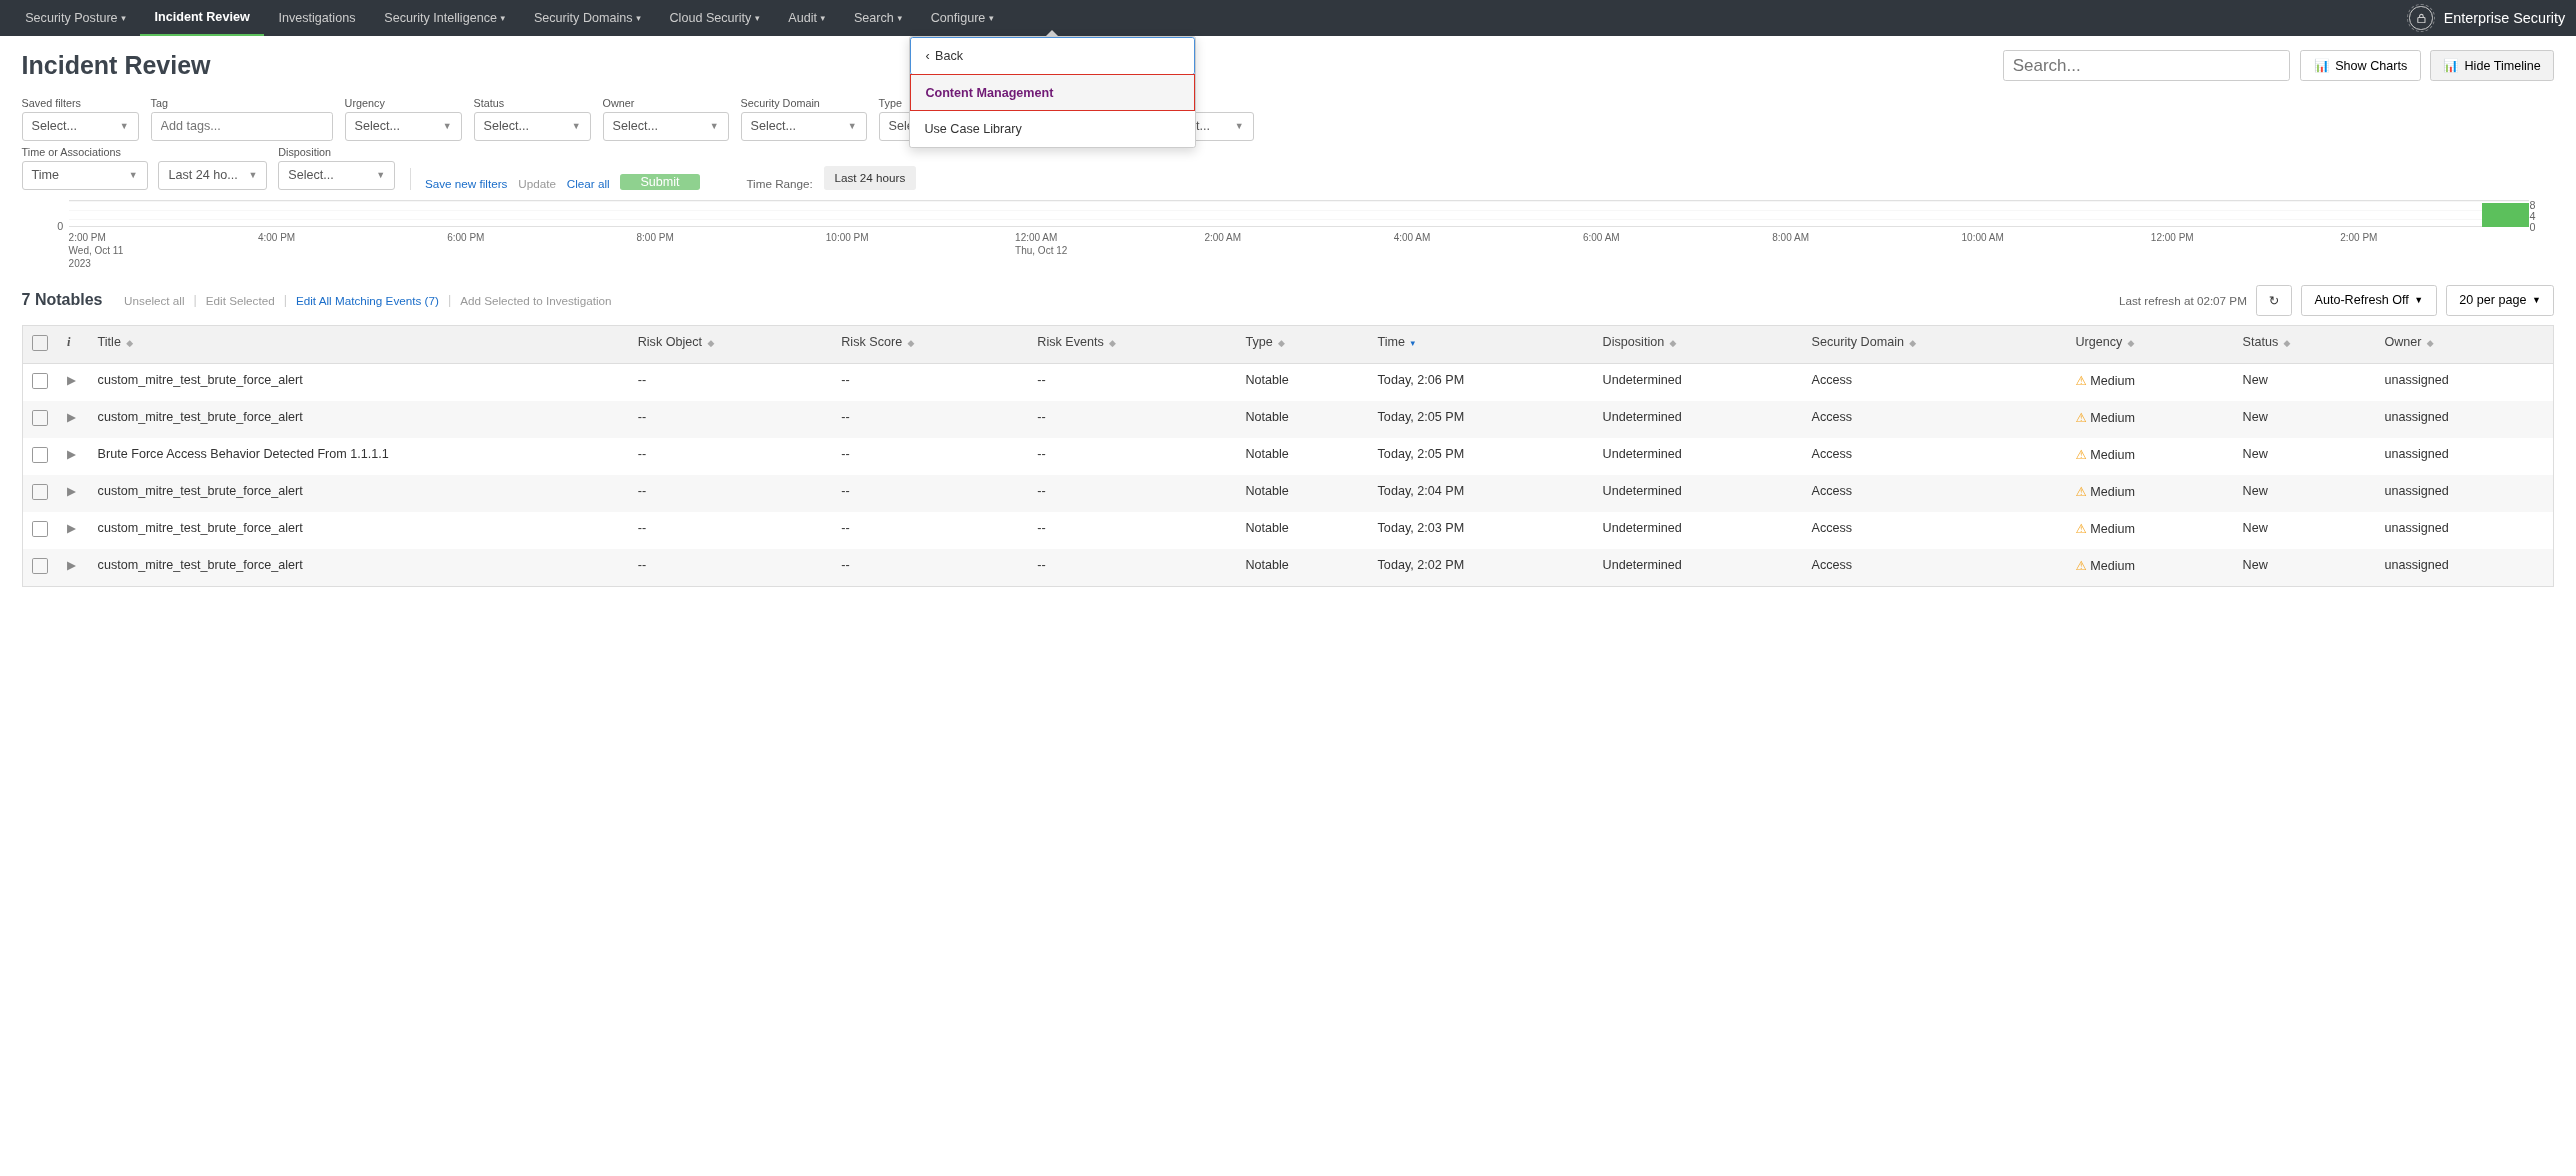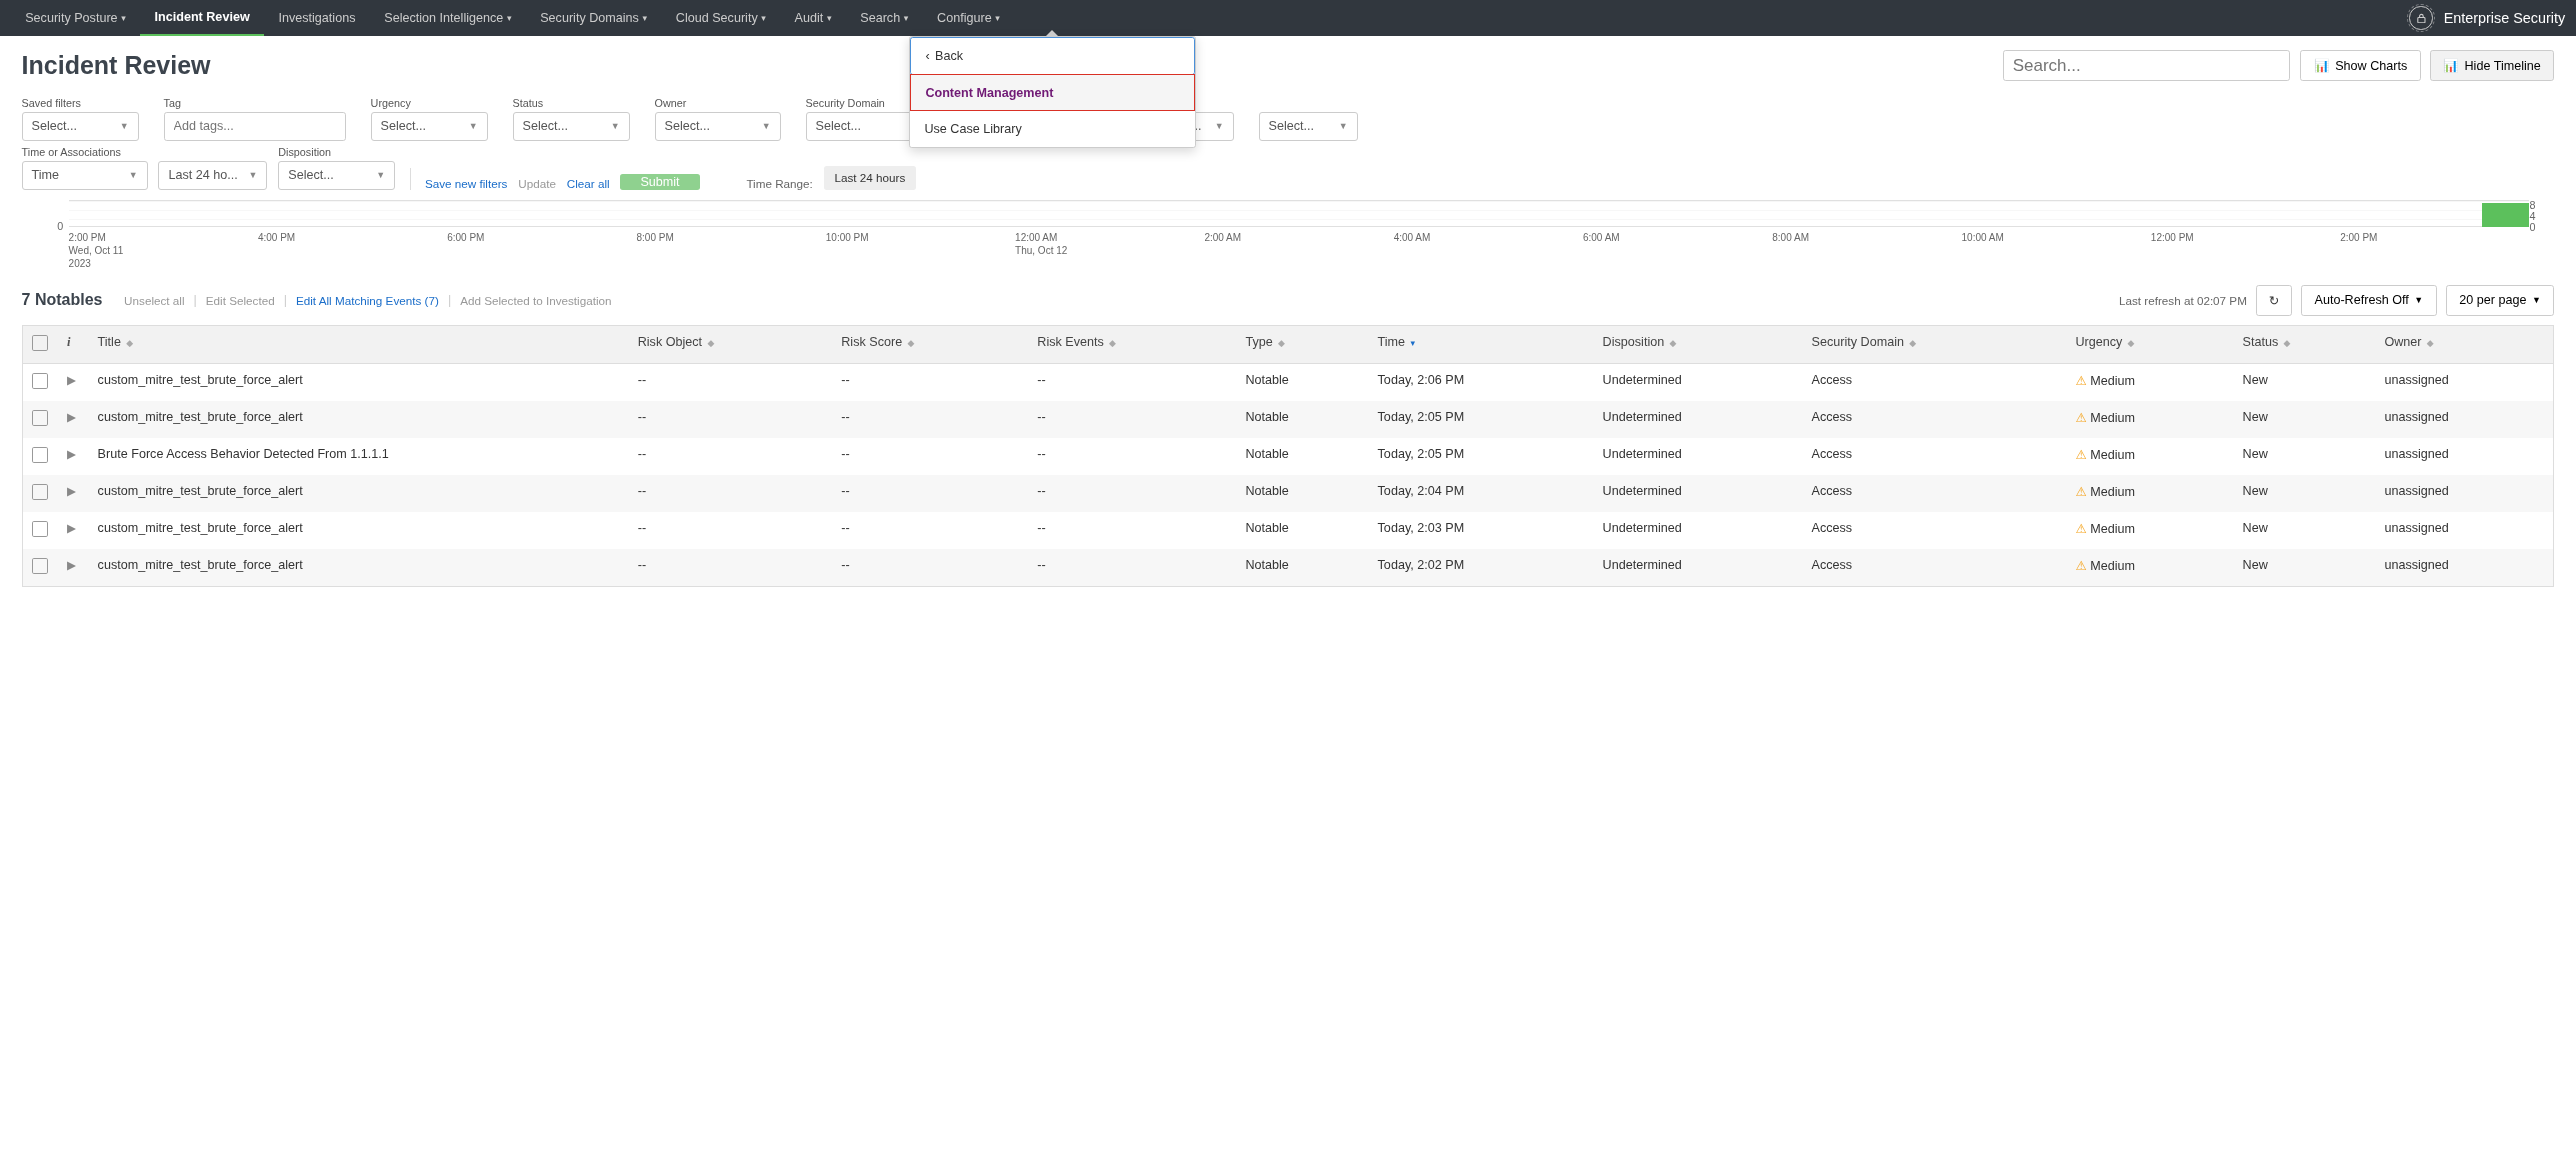--- a/index.html
+++ b/index.html
@@ -26,21 +26,21 @@
   
   .page { padding: 14.4px 21.6px 0 21.6px; position: relative; }
   .page-head { display: flex; align-items: center; margin-bottom: 16px; }
   .page-title { font-size: 25px; font-weight: 600; color: #3c444d; }
   .page-head .spacer { flex:1; }
   .search-box { width: 287px; height: 30.5px; border: 0.9px solid #ccc; border-radius: 2.7px; padding: 0 9px; font-size: 17px; }
   .btn { height: 30.5px; border: 0.9px solid #ccc; border-radius: 2.7px; background: #fff; padding: 0 12.6px; font-size: 12.6px; cursor: pointer; display:inline-flex; align-items:center; gap:5.4px; white-space:nowrap; }
   .btn.gray { background: #f2f2f2; }
   
   
-  .filters { display: flex; flex-wrap: wrap; gap: 9px 25px; margin-bottom: 5.4px; }
+  .filters { display: flex; flex-wrap: wrap; gap: 9px 12px; margin-bottom: 5.4px; }
   .filter { display: flex; flex-direction: column; }
   .filter-label { font-size: 10.8px; color: #555; margin-bottom: 2.7px; }
   .select-btn { height: 29px; border: 0.9px solid #ccc; border-radius: 3px; background: #fff; padding: 0 9px; display: flex; align-items: center; justify-content: space-between; min-width: 135px; font-size: 12.6px; cursor: pointer; color:#555; }
   .select-btn .caret { font-size: 9px; color: #888; margin-left: auto; padding-left: 10.8px; }
   .tag-input { height: 29px; border: 0.9px solid #ccc; border-radius: 2.7px; padding: 0 9px; min-width: 126px; font-size: 12.6px; }
   
   .row2 { display: flex; align-items: flex-end; gap: 10.8px; margin-bottom: 10.8px; }
   .link-blue { color: #1a6dc9; font-size: 11.7px; cursor: pointer; }
   .link-gray { color: #999; font-size: 11.7px; }
   .submit-btn { background: #7cc97c; color: #fff; border: none; border-radius: 2.7px; height: 16px; padding: 0 20px; font-size: 12.6px; font-weight:500; cursor: pointer; opacity:.85; }
@@ -96,21 +96,21 @@
         <span>Security Posture</span>
         <span class="caret">▾</span>
       </div>
       <div class="nav-item active">
         <span>Incident Review</span>
       </div>
       <div class="nav-item">
         <span>Investigations</span>
       </div>
       <div class="nav-item">
-        <span>Selection Intelligence</span>
+        <span>Security Intelligence</span>
         <span class="caret">▾</span>
       </div>
       <div class="nav-item">
         <span>Security Domains</span>
         <span class="caret">▾</span>
       </div>
       <div class="nav-item">
         <span>Cloud Security</span>
         <span class="caret">▾</span>
       </div>

